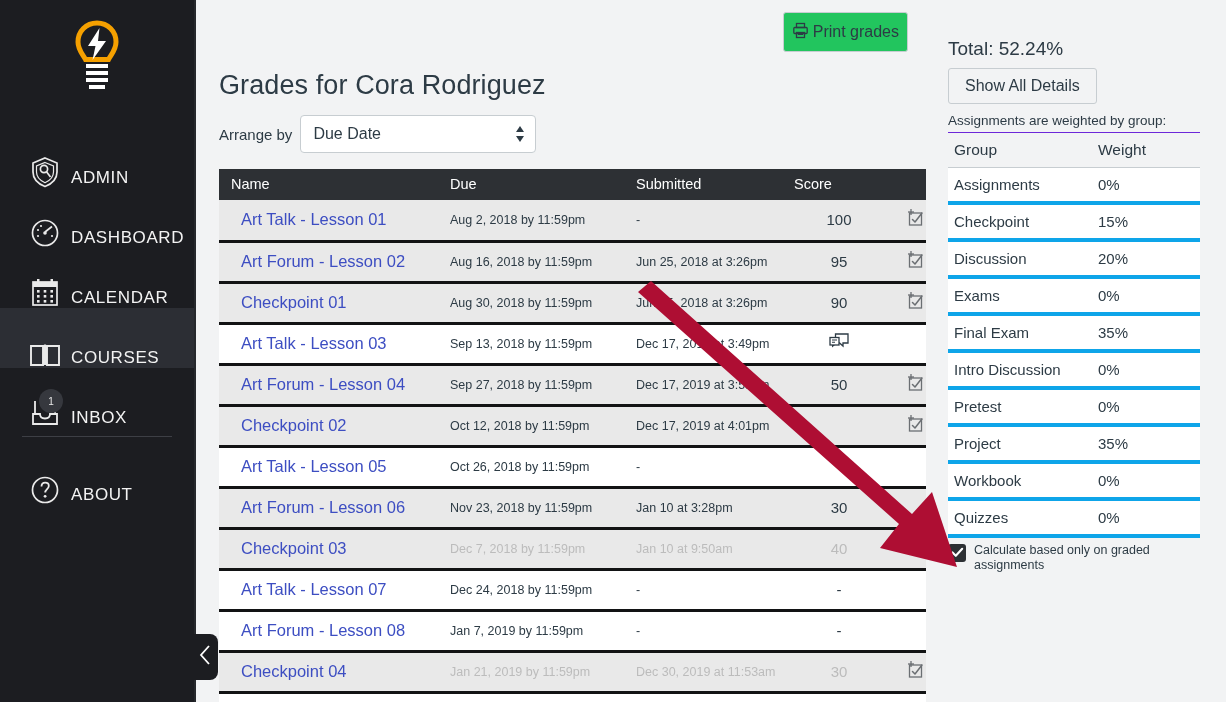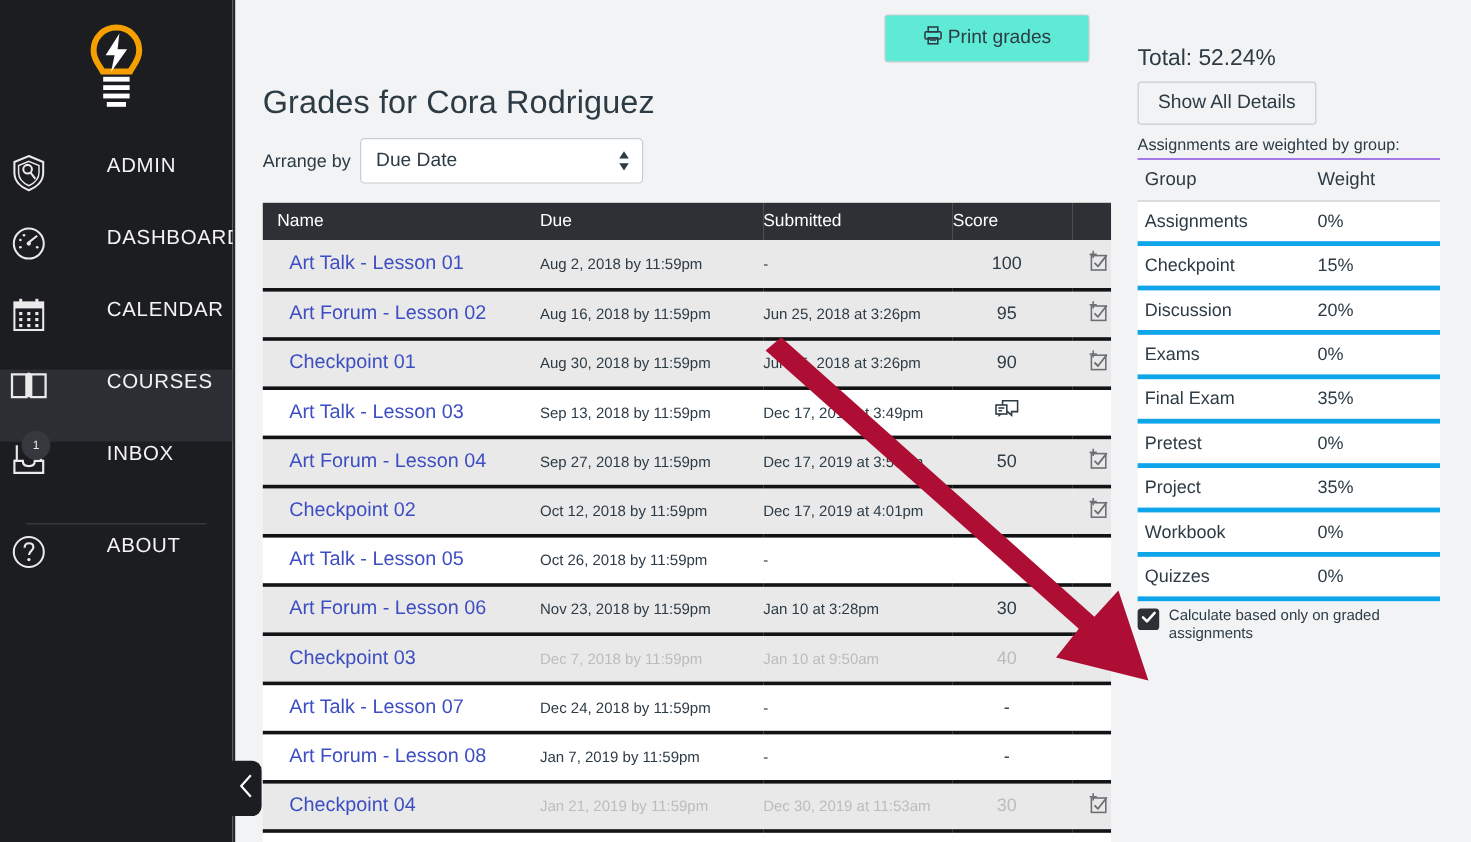--- a/index.html
+++ b/index.html
@@ -16,24 +16,23 @@
     width: 194px; height: 702px;
     background: #1c1d21;
     flex: 0 0 194px;
     position: relative;
     color: #f2f2f2;
   }
   .logo-wrap { height: 118px; display: flex; align-items: center; justify-content: center; }
 
   .nav-list { margin-top: 10px; }
   .nav-item {
-    display: flex; align-items: flex-start;
-    height: 60px; padding-left: 4px;
+    display: flex; align-items: flex-end;
+    height: 60px; padding-left: 25px;
     cursor: pointer;
-    gap: 39px;
   }
   .nav-item.active { background: #2c2e34; }
   .nav-icon { width: 40px; flex: 0 0 40px; display: flex; align-items: center; justify-content: center; position: relative; }
   .nav-label {
     font-size: 17px; letter-spacing: 0.6px; color: #f3f3f3;
     font-weight: 400; margin-left: 6px;
   }
   .nav-divider { height: 1px; background: #3d3f45; margin: 8px 22px; }
   .badge {
     position: absolute; top: -9px; left: 14px;
@@ -58,22 +57,22 @@
     background: #f2f3f4;
     position: relative;
     height: 702px;
     overflow: hidden;
     border-left: 2px solid #26282c;
   }
   .content-inner { padding: 0 12px 0 12px; }
 
   .print-row { display: flex; justify-content: flex-end; padding: 12px 0 0 0; }
   .print-btn {
-    background: #5eead4; border: 1px solid #c7cdd1; border-radius: 3px;
-    padding: 0 31px; height: 40px;
+    background: #22c55e; border: 1px solid #c7cdd1; border-radius: 3px;
+    padding: 0 8px; height: 40px;
     display: flex; align-items: center; gap: 4px;
     font-size: 16px; color: #2d3b45; cursor: pointer;
     margin-right: 6px;
   }
   .page-title {
     font-size: 27px; font-weight: 400; color: #2d3b45;
     margin: 18px 0 0 11px; letter-spacing: 0.1px;
   }
   .arrange-row { display: flex; align-items: center; margin: 14px 0 0 11px; }
   .arrange-label { font-size: 15px; color: #2d3b45; margin-right: 8px; }
@@ -476,20 +475,24 @@
           </tr>
           <tr>
             <td>Exams</td>
             <td class="w-weight">0%</td>
           </tr>
           <tr>
             <td>Final Exam</td>
             <td class="w-weight">35%</td>
           </tr>
           <tr>
+            <td>Intro Discussion</td>
+            <td class="w-weight">0%</td>
+          </tr>
+          <tr>
             <td>Pretest</td>
             <td class="w-weight">0%</td>
           </tr>
           <tr>
             <td>Project</td>
             <td class="w-weight">35%</td>
           </tr>
           <tr>
             <td>Workbook</td>
             <td class="w-weight">0%</td>

